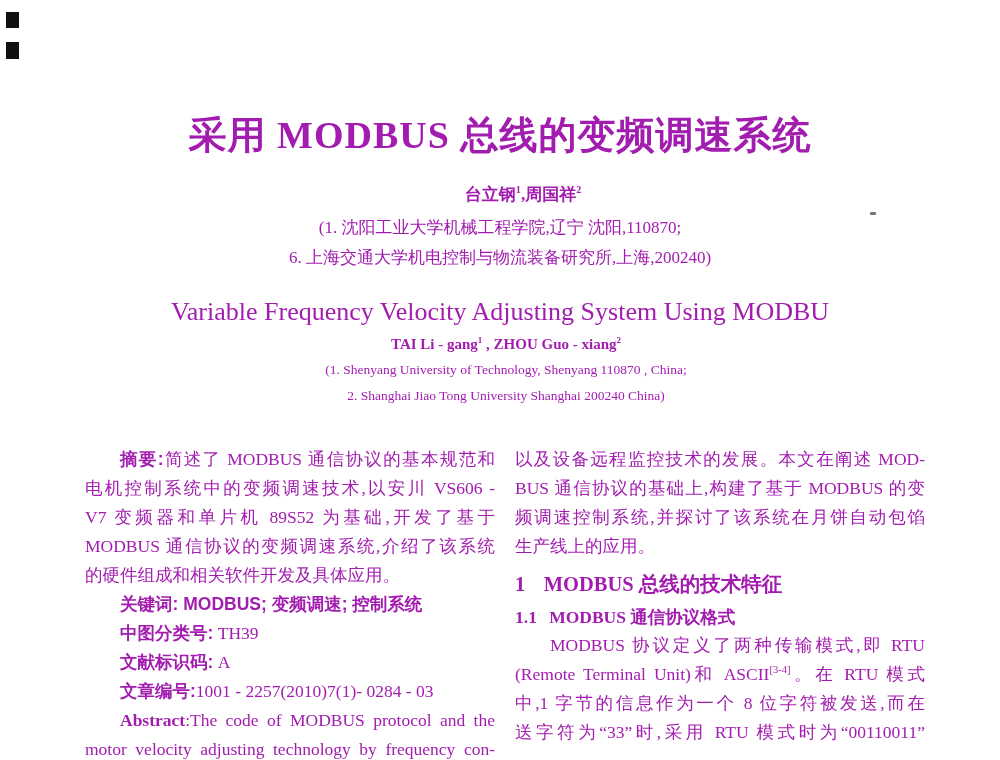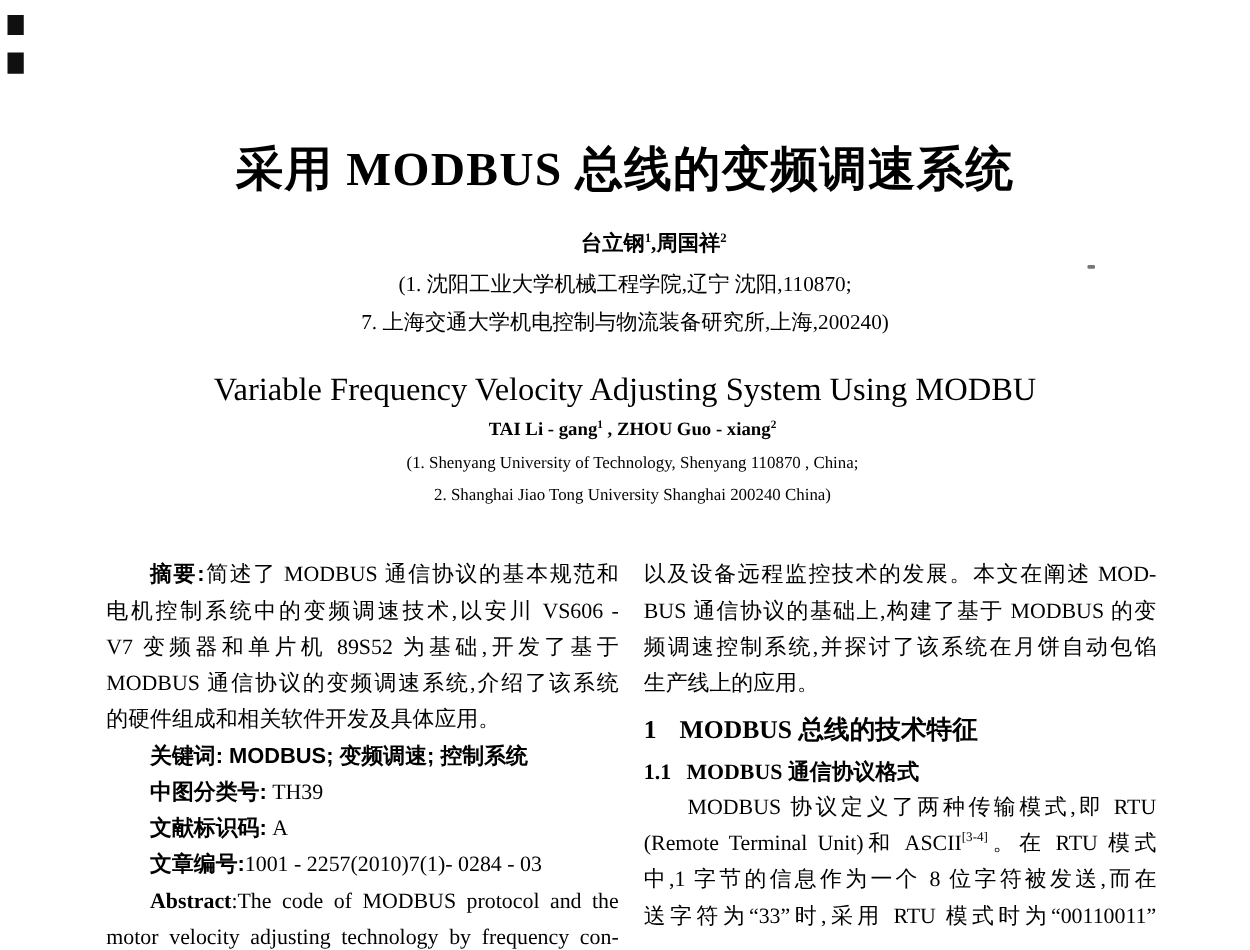--- a/index.html
+++ b/index.html
@@ -1,17 +1,17 @@
 <!DOCTYPE html>
 <html><head>
 <meta charset="utf-8">
 <style>
   html,body{margin:0;padding:0;background:#fff;}
   .page{position:relative;width:1000px;height:760px;background:#ffffff;overflow:hidden;
-        font-family:"Liberation Serif","DejaVu Serif",serif;color:#000000;}
+        font-family:"Liberation Serif","DejaVu Serif",serif;color:#a21caf;}
   .artifact{position:absolute;background:#101010;}
   .a1{left:6px;top:12px;width:13px;height:16px;}
   .a2{left:6px;top:42px;width:13px;height:17px;}
   .speck{position:absolute;left:870px;top:212px;width:6px;height:3px;background:#777;border-radius:1px;}
   .header{text-align:center;}
   .cn-title{padding-top:110px;margin:0;font-size:38px;font-weight:bold;letter-spacing:1px;}
   .cn-authors{margin-top:22px;font-size:17px;font-weight:bold;margin-left:46px;}
   .cn-affil{font-size:17px;line-height:30px;}
   .cn-affil.first{margin-top:7px;}
   .en-title{margin-top:24px;font-size:26px;}
@@ -41,21 +41,21 @@
   <div class="artifact a1"></div>
   <div class="artifact a2"></div>
   <div class="speck"></div>
 
   <div class="header">
     <h1 class="cn-title">采用 MODBUS 总线的变频调速系统</h1>
 
     <div class="cn-authors"><span>台立钢</span><sup>1</sup><span>,</span><span>周国祥</span><sup>2</sup></div>
 
     <div class="cn-affil first">(1. 沈阳工业大学机械工程学院,辽宁 沈阳,110870;</div>
-    <div class="cn-affil">7. 上海交通大学机电控制与物流装备研究所,上海,200240)</div>
+    <div class="cn-affil">6. 上海交通大学机电控制与物流装备研究所,上海,200240)</div>
 
     <div class="en-title">Variable Frequency Velocity Adjusting System Using MODBU</div>
 
     <div class="en-authors"><span>TAI Li - gang</span><sup>1</sup><span> , </span><span>ZHOU Guo - xiang</span><sup>2</sup></div>
 
     <div class="en-affil first">(1. Shenyang University of Technology, Shenyang 110870 , China;</div>
     <div class="en-affil">2. Shanghai Jiao Tong University Shanghai 200240 China)</div>
   </div>
 
   <div class="columns">

